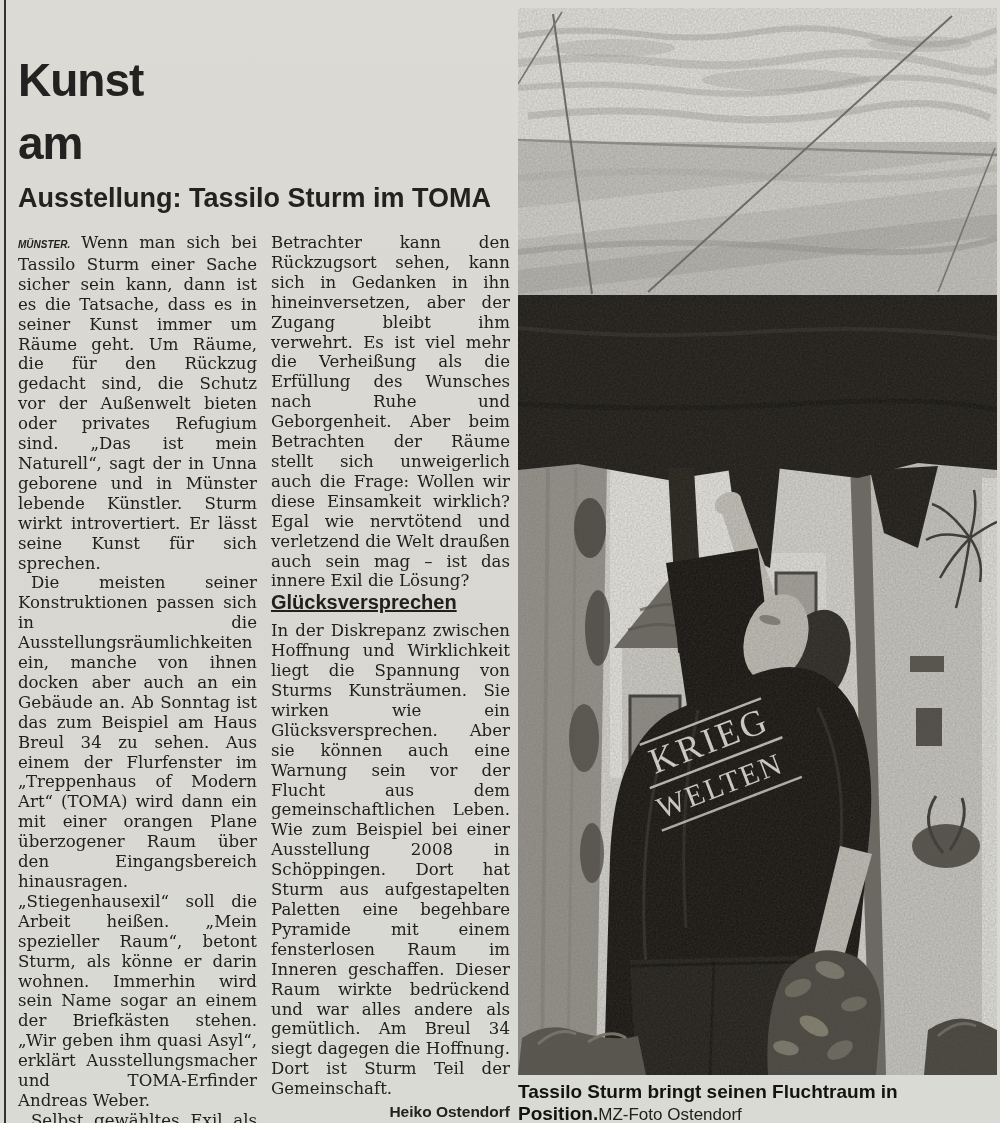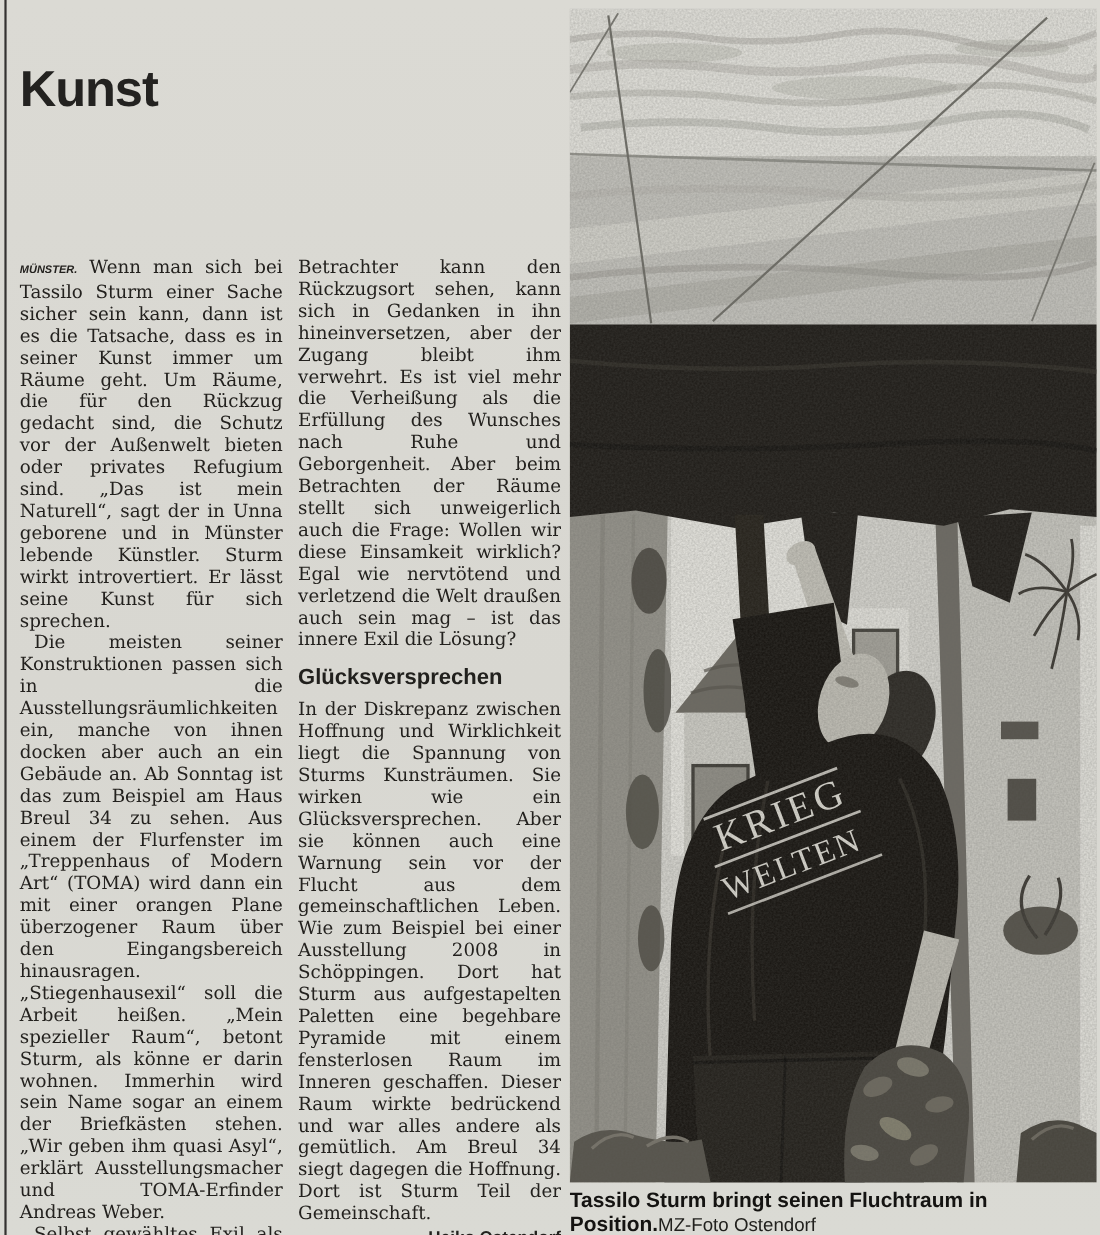--- a/index.html
+++ b/index.html
@@ -47,24 +47,25 @@
     color:#23211e;
   }
   .col p.indent{text-indent:13px;}
   .lead-in{
     font-family:"Liberation Sans",sans-serif;
     font-weight:bold;
     font-size:10px;
     font-style:italic;
   }
   .subhead{
-    margin:14px 0 8px 0;
+    margin:0 0 8px 0;
     font-weight:bold;
     font-size:20px;line-height:22px;
     color:#21201d;
+    text-decoration:underline;
   }
   .byline{
     float:right;
     font-family:"Liberation Sans",sans-serif;
     font-weight:bold;
     font-size:15.5px;
     padding-top:3px;
   }
   
   .photo-zone{
@@ -80,20 +81,22 @@
 </style>
 </head>
 <body>
 
 <div class="page">
 
   <div class="scan-edge"></div>
 
   <div class="head-block">
     <div class="headline-line">Kunst</div>
+    <div class="headline-line">am</div>
+    <div class="deck">Ausstellung: Tassilo Sturm im TOMA</div>
   </div>
 
   <div class="columns">
     <div class="col">
       <p><span class="lead-in">MÜNSTER.</span><span> Wenn man sich bei Tassilo Sturm einer Sache sicher sein kann, dann ist es die Tatsache, dass es in seiner Kunst immer um Räume geht. Um Räume, die für den Rückzug gedacht sind, die Schutz vor der Außenwelt bieten oder privates Refugium sind. „Das ist mein Naturell“, sagt der in Unna geborene und in Münster lebende Künstler. Sturm wirkt introvertiert. Er lässt seine Kunst für sich sprechen.</span></p>
       <p class="indent">Die meisten seiner Konstruktionen passen sich in die Ausstellungsräumlichkeiten ein, manche von ihnen docken aber auch an ein Gebäude an. Ab Sonntag ist das zum Beispiel am Haus Breul 34 zu sehen. Aus einem der Flurfenster im „Treppenhaus of Modern Art“ (TOMA) wird dann ein mit einer orangen Plane überzogener Raum über den Eingangsbereich hinausragen. „Stiegenhausexil“ soll die Arbeit heißen. „Mein spezieller Raum“, betont Sturm, als könne er darin wohnen. Immerhin wird sein Name sogar an einem der Briefkästen stehen. „Wir geben ihm quasi Asyl“, erklärt Ausstellungsmacher und TOMA-Erfinder Andreas Weber.</p>
       <p class="indent">Selbst gewähltes Exil als Flucht vor der Welt? Das erklärt die Kunst von Sturm nicht ganz. In der Kunsthalle Duisburg hat er 2005 ein Zelt auf ein Gestell gebaut. Der</p>
     </div>
     <div class="col">
       <p>Betrachter kann den Rückzugsort sehen, kann sich in Gedanken in ihn hineinversetzen, aber der Zugang bleibt ihm verwehrt. Es ist viel mehr die Verheißung als die Erfüllung des Wunsches nach Ruhe und Geborgenheit. Aber beim Betrachten der Räume stellt sich unweigerlich auch die Frage: Wollen wir diese Einsamkeit wirklich? Egal wie nervtötend und verletzend die Welt draußen auch sein mag – ist das innere Exil die Lösung?</p>

